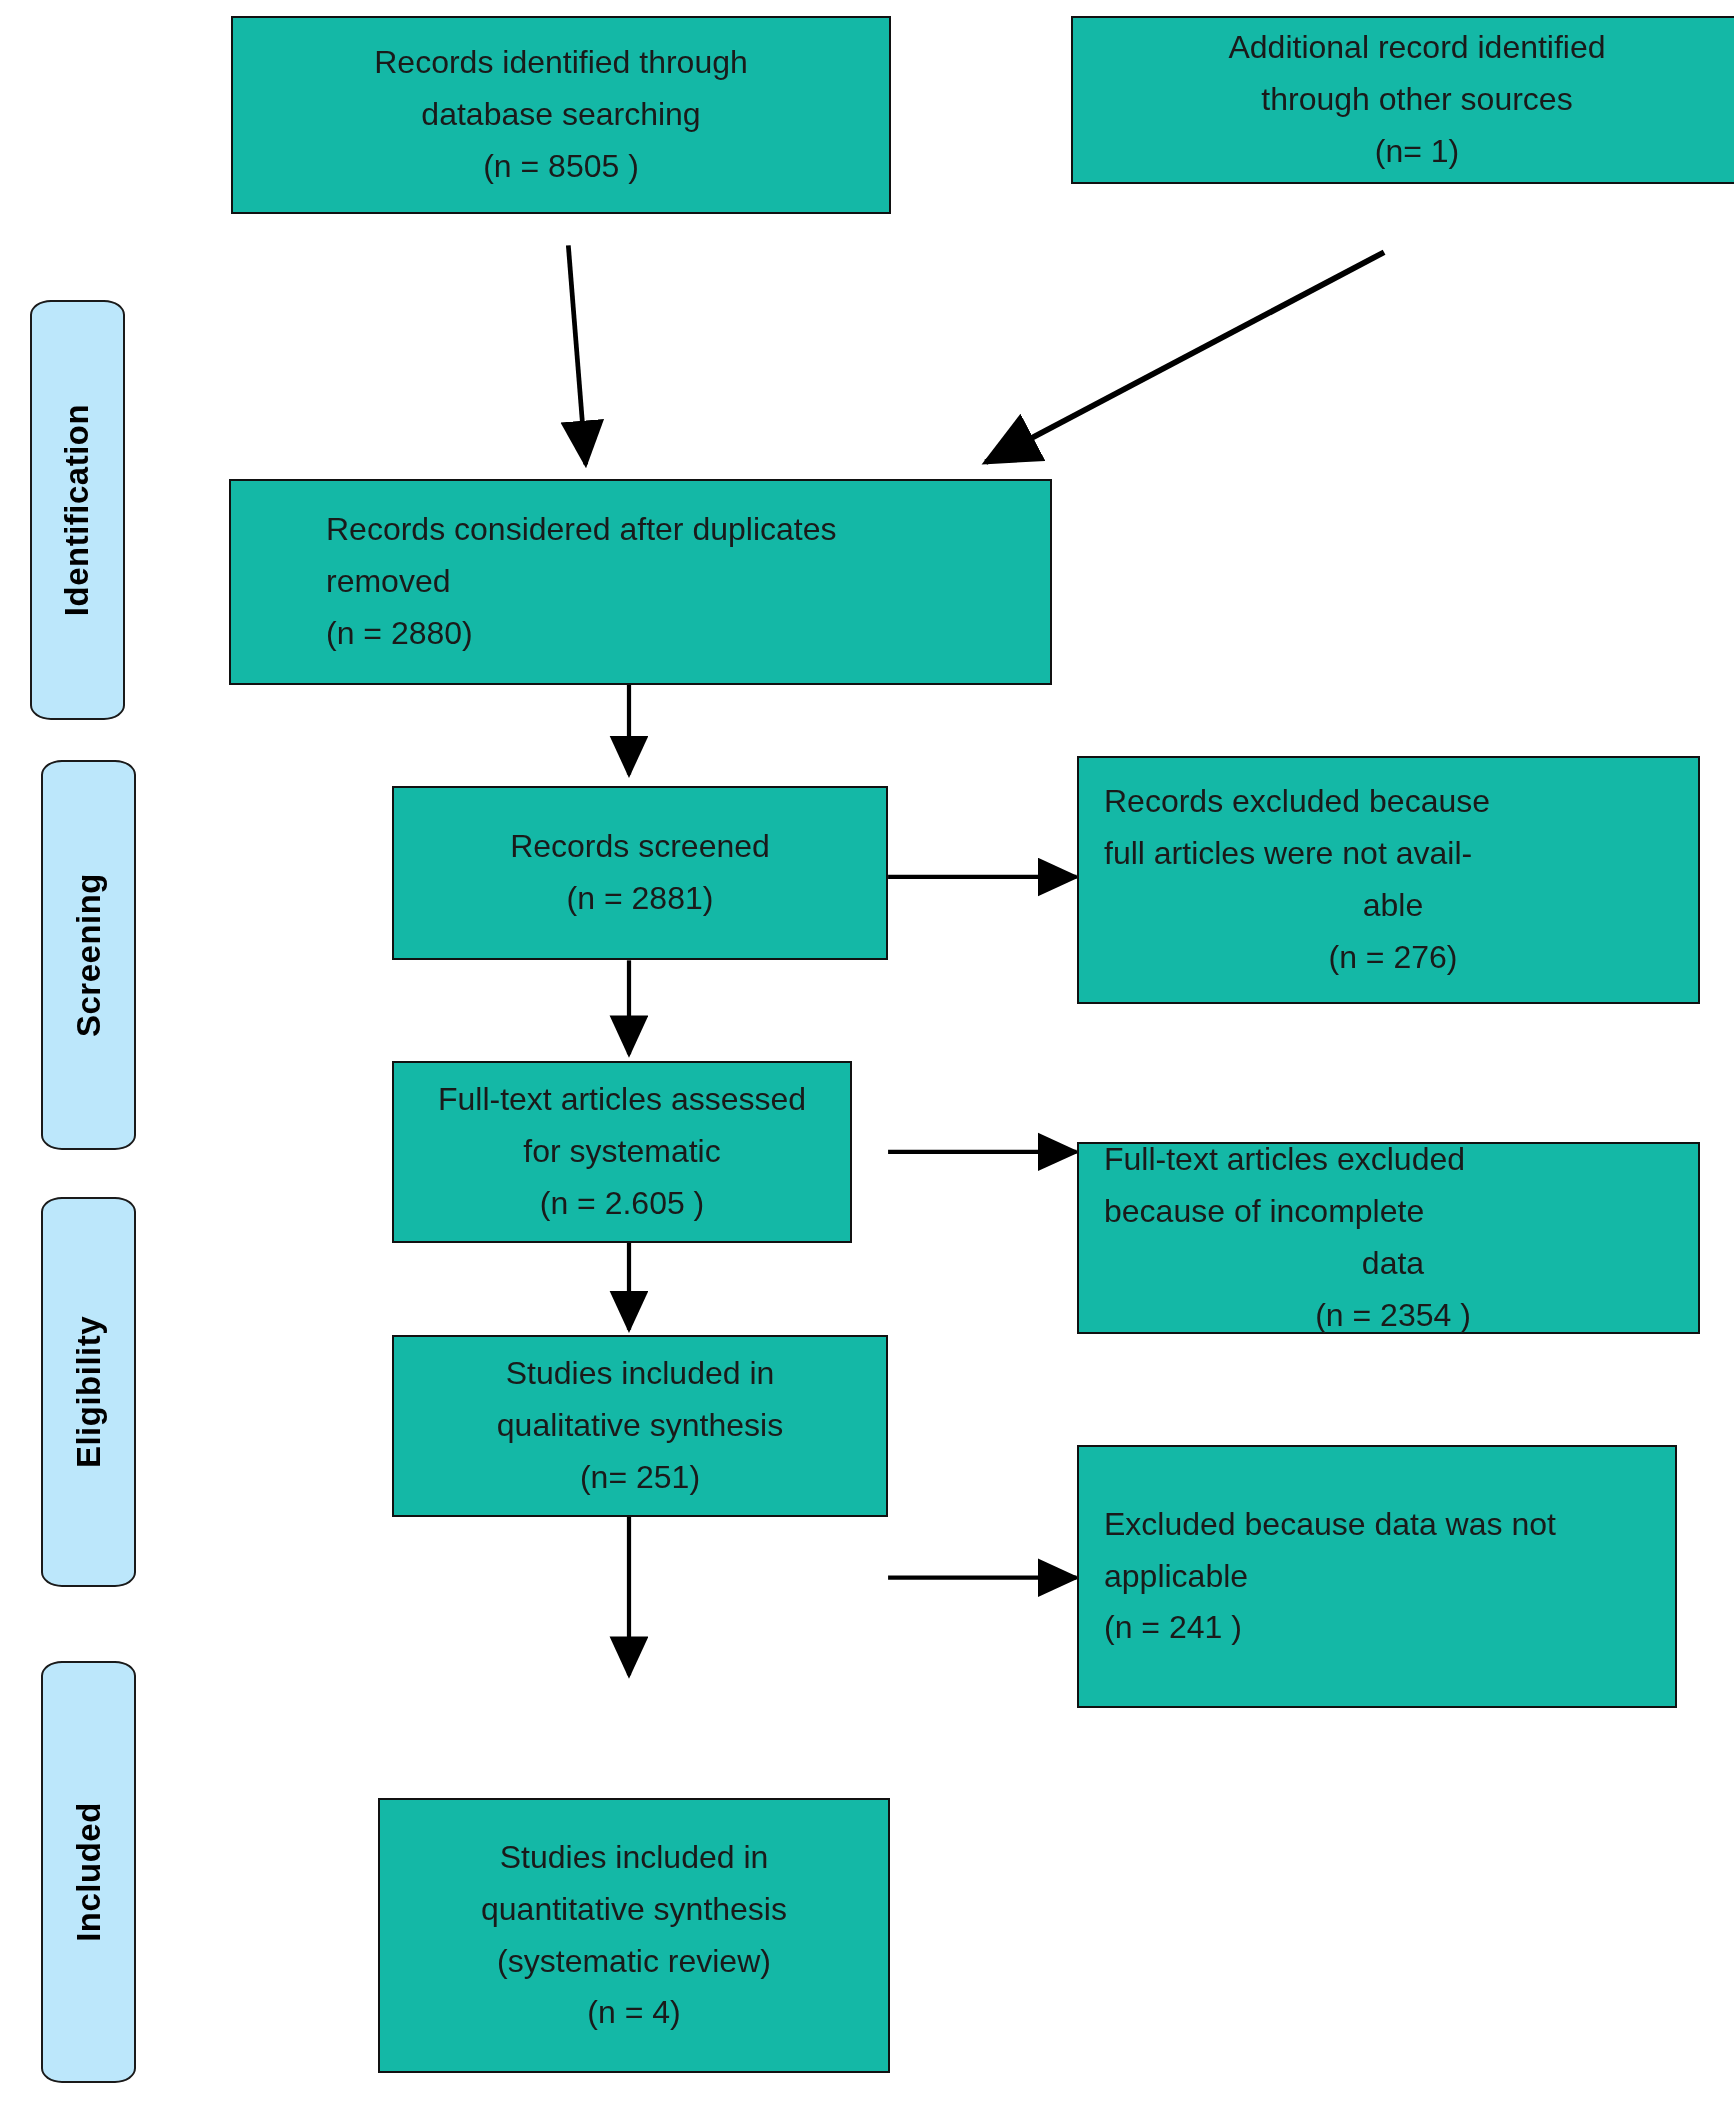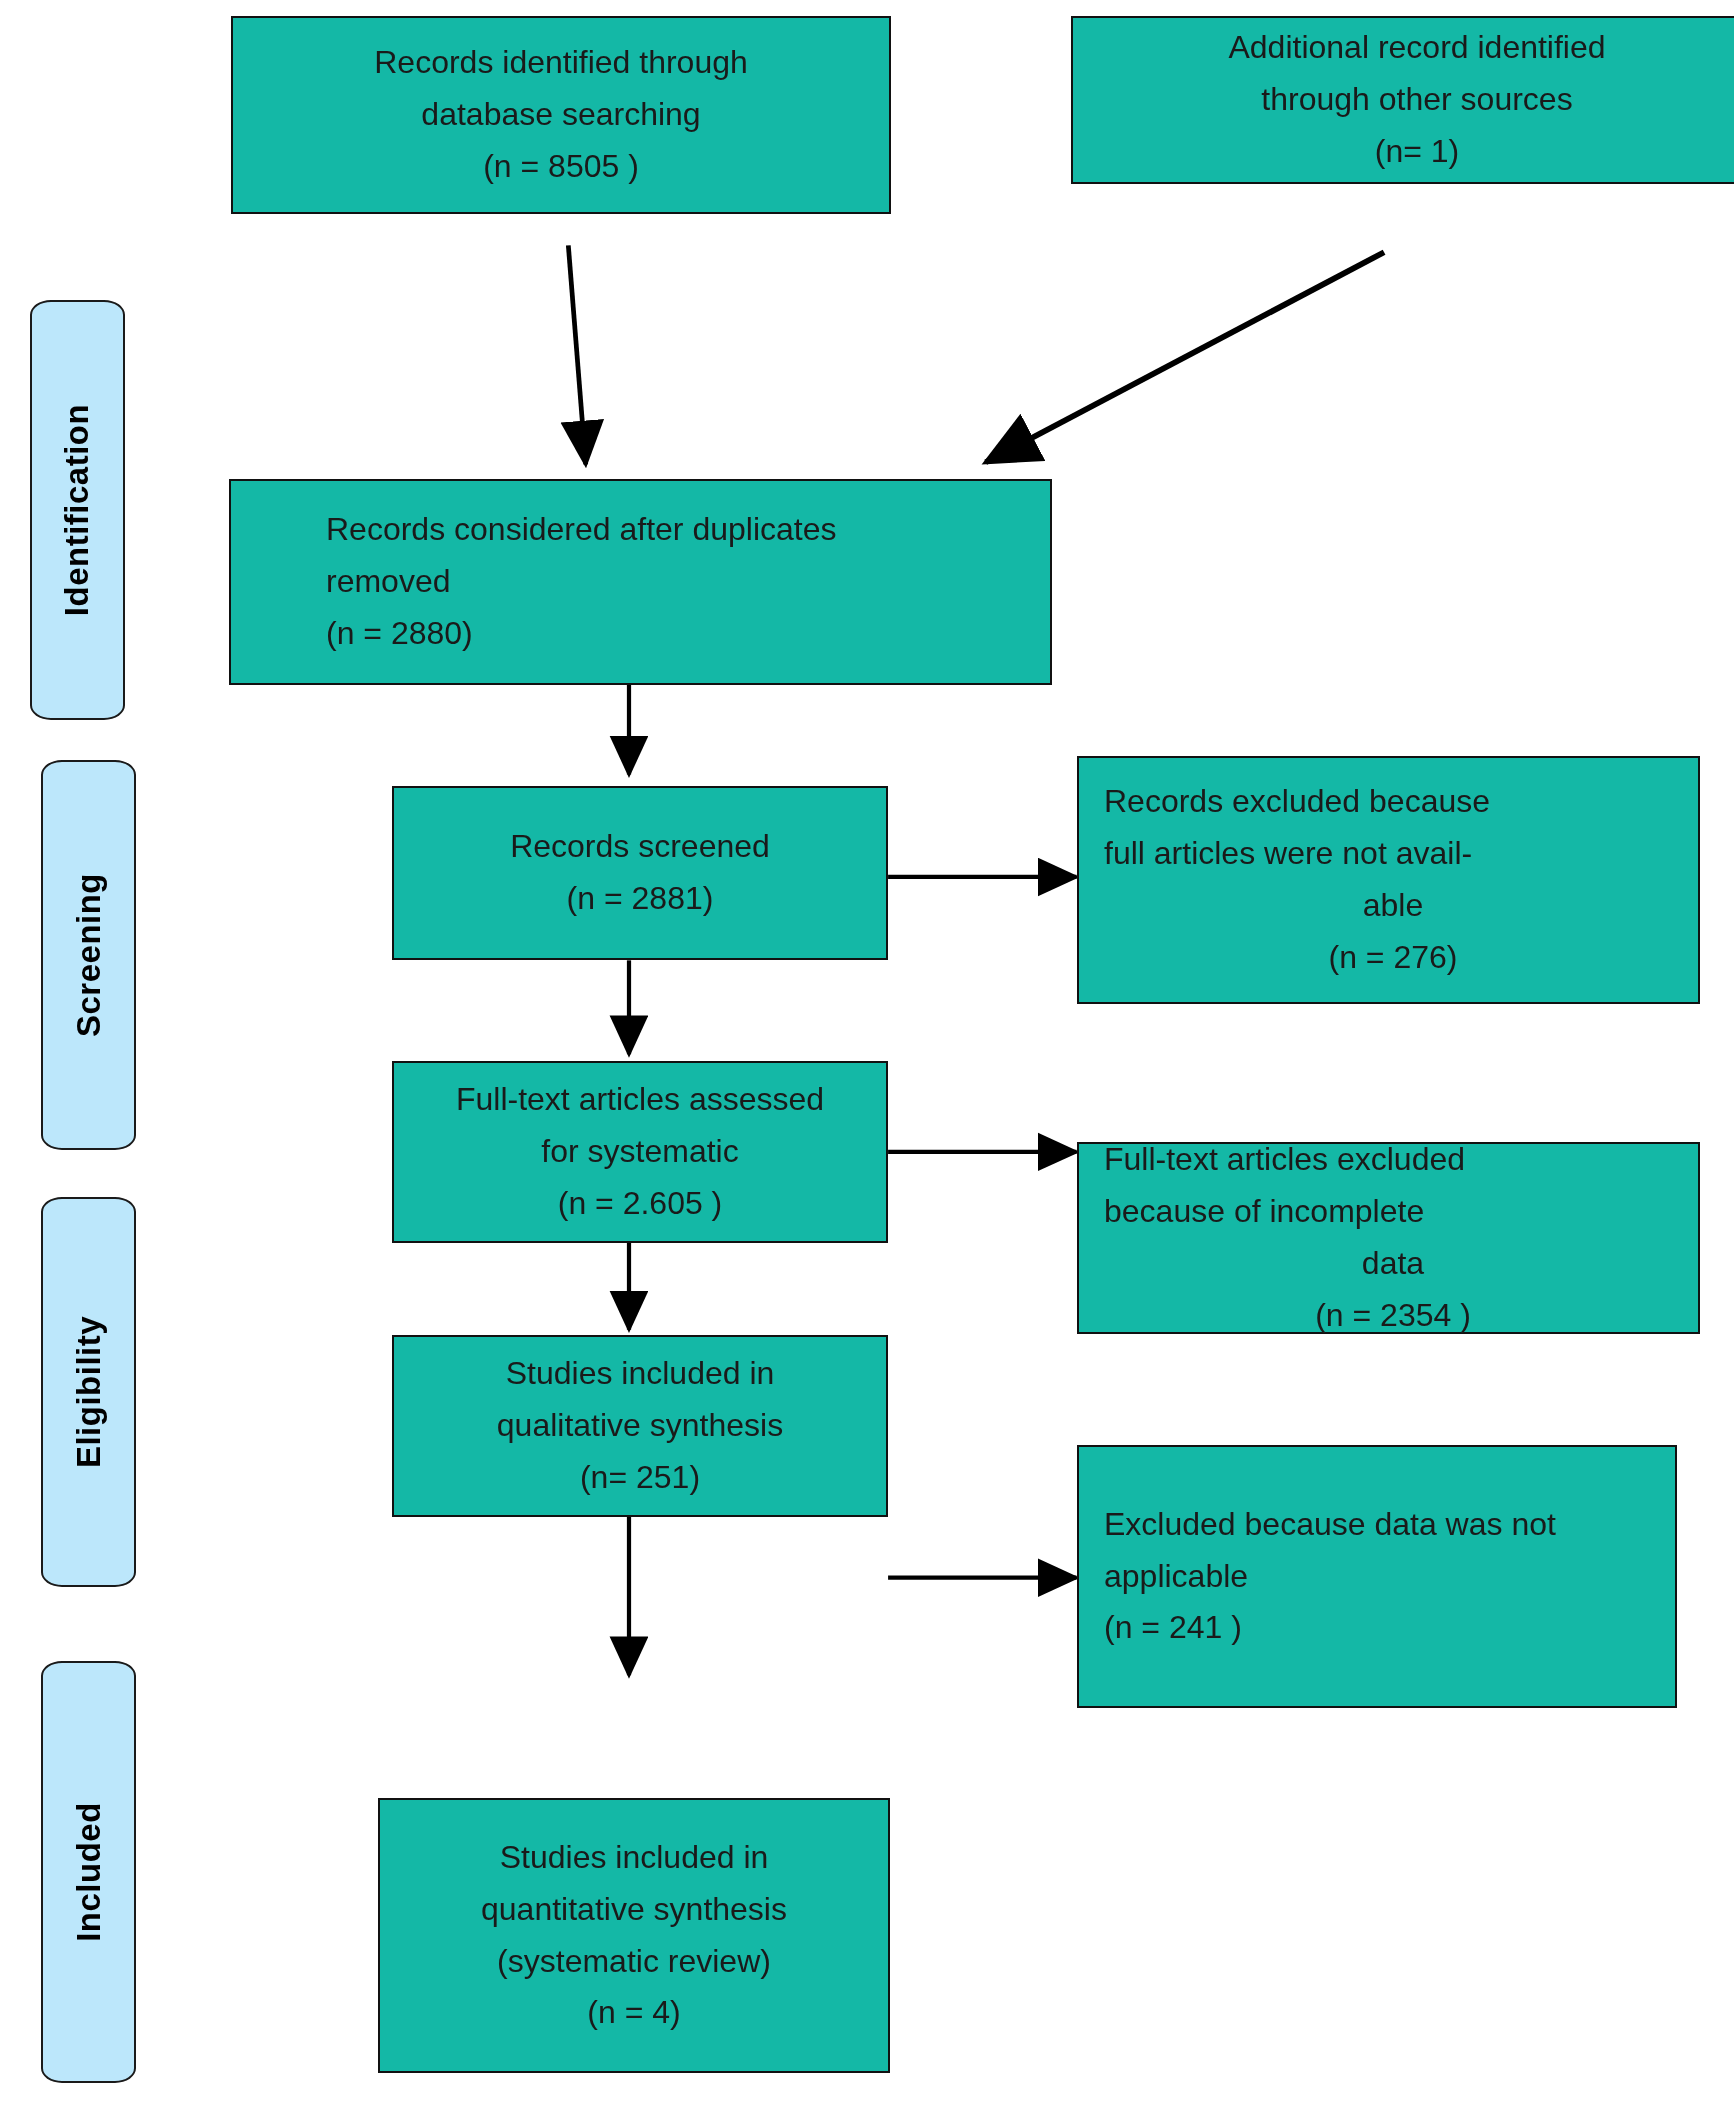--- a/index.html
+++ b/index.html
@@ -147,21 +147,21 @@
 
   <div class="flow-box align-left" style="left:1077px; top:756px; width:623px; height:248px;">
     <div class="box-text" style="padding-left:25px; padding-right:16px;">
       <span class="tline l">Records excluded because</span>
       <span class="tline l">full articles were not avail-</span>
       <span class="tline c">able</span>
       <span class="tline c">(n = 276)</span>
     </div>
   </div>
 
-  <div class="flow-box align-center" style="left:392px; top:1061px; width:496px; height:182px;">
+  <div class="flow-box align-center" style="left:392px; top:1061px; width:460px; height:182px;">
     <div class="box-text">
       <span class="tline c">Full-text articles assessed</span>
       <span class="tline c">for systematic</span>
       <span class="tline c">(n = 2.605  )</span>
     </div>
   </div>
 
   <div class="flow-box align-left" style="left:1077px; top:1142px; width:623px; height:192px;">
     <div class="box-text" style="padding-left:25px; padding-right:16px;">
       <span class="tline l">Full-text articles excluded</span>

